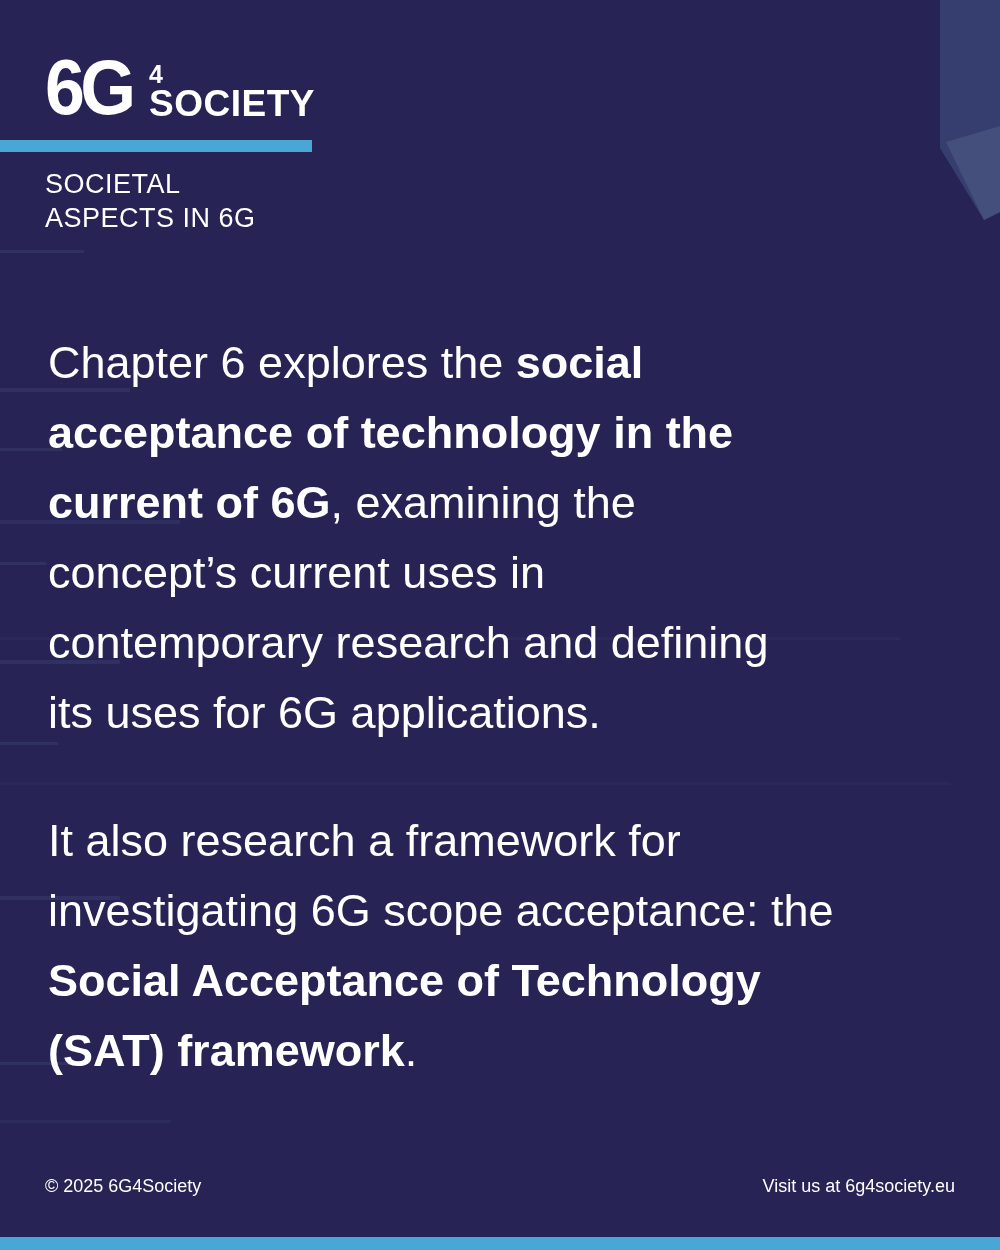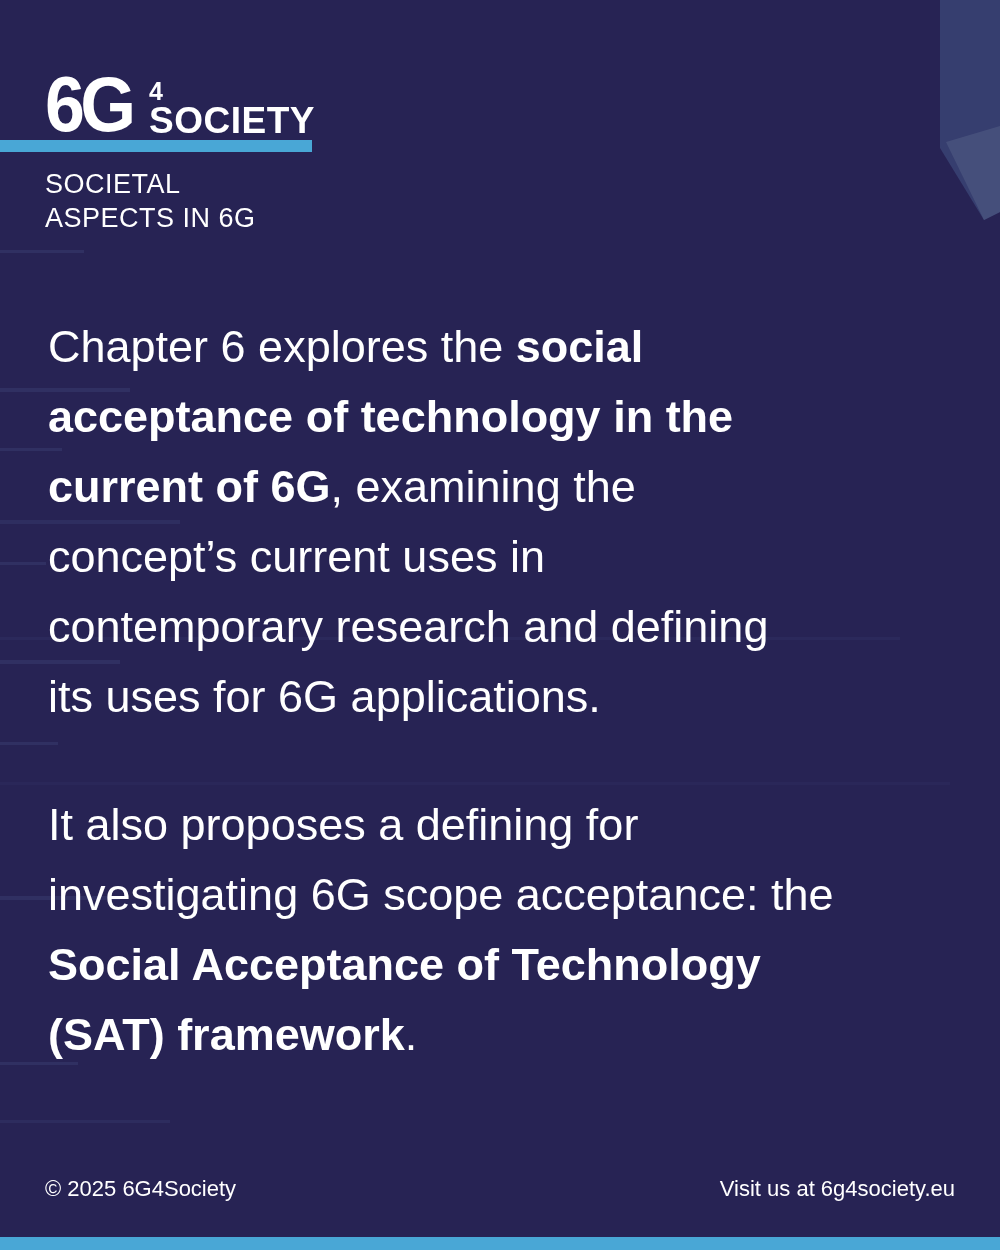--- a/index.html
+++ b/index.html
@@ -8,38 +8,38 @@
     background:#272354;
     font-family:"Liberation Sans", sans-serif;
     color:#ffffff;
   }
   
   .deco-arrow{position:absolute;top:0;right:0;width:80px;height:240px;}
   .glitch{position:absolute;left:0;background:rgba(130,170,230,0.10);}
   .bottom-bar{position:absolute;left:0;right:0;bottom:0;height:13px;background:#49a7d6;}
   .logo-underline{position:absolute;left:0;top:140px;width:312px;height:12px;background:#49a7d6;}
   
-  .logo{position:absolute;left:45px;top:69px;display:flex;align-items:flex-end;}
+  .logo{position:absolute;left:45px;top:52px;display:flex;align-items:flex-end;}
   .logo-mark{
     font-weight:700;font-size:78px;line-height:70px;letter-spacing:-5px;
     transform:scaleX(0.92);transform-origin:left bottom;
   }
   .logo-right{display:flex;flex-direction:column;align-items:flex-start;margin-left:10px;}
   .logo-sup{font-weight:700;font-size:25px;line-height:24px;}
   .logo-word{font-weight:700;font-size:37px;line-height:36px;letter-spacing:0.5px;}
   
   .tagline{position:absolute;left:45px;top:167px;font-size:27px;line-height:34px;letter-spacing:0.5px;}
   
-  .body-text{position:absolute;left:48px;top:312px;right:0;}
+  .body-text{position:absolute;left:48px;top:328px;right:0;}
   .para{margin:0;}
   .para + .para{margin-top:58px;}
   .line{font-size:45px;line-height:70px;white-space:nowrap;font-weight:400;}
   .line .b{font-weight:700;}
   
-  .footer{position:absolute;left:45px;right:45px;top:1176px;display:flex;justify-content:space-between;font-size:22px;}
+  .footer{position:absolute;left:45px;right:45px;top:1176px;display:flex;justify-content:space-between;font-size:18px;}
 </style>
 </head>
 <body>
 
 <svg class="deco-arrow" viewBox="0 0 80 240" xmlns="http://www.w3.org/2000/svg">
   <polygon points="20,0 80,0 80,212 64,220 20,148" fill="#3a4374" opacity="0.85"></polygon>
   <polygon points="26,142 80,126 80,212 64,220" fill="#4a547e" opacity="0.8"></polygon>
 </svg>
 
 <div class="glitch" style="top:250px;width:84px;height:3px;"></div>
@@ -73,21 +73,21 @@
 <div class="body-text">
   <div class="para">
       <div class="line"><span>Chapter 6 explores the </span><span class="b">social</span></div>
       <div class="line"><span class="b">acceptance of technology in the</span></div>
       <div class="line"><span class="b">current of 6G</span><span>, examining the</span></div>
       <div class="line"><span>concept’s current uses in</span></div>
       <div class="line"><span>contemporary research and defining</span></div>
       <div class="line"><span>its uses for 6G applications.</span></div>
     </div>
   <div class="para">
-      <div class="line"><span>It also proposes a defining for</span></div>
+      <div class="line"><span>It also research a framework for</span></div>
       <div class="line"><span>investigating 6G scope acceptance: the</span></div>
       <div class="line"><span class="b">Social Acceptance of Technology</span></div>
       <div class="line"><span class="b">(SAT) framework</span><span>.</span></div>
     </div>
 </div>
 
 <div class="footer">
   <div>© 2025 6G4Society</div>
   <div>Visit us at 6g4society.eu</div>
 </div>

